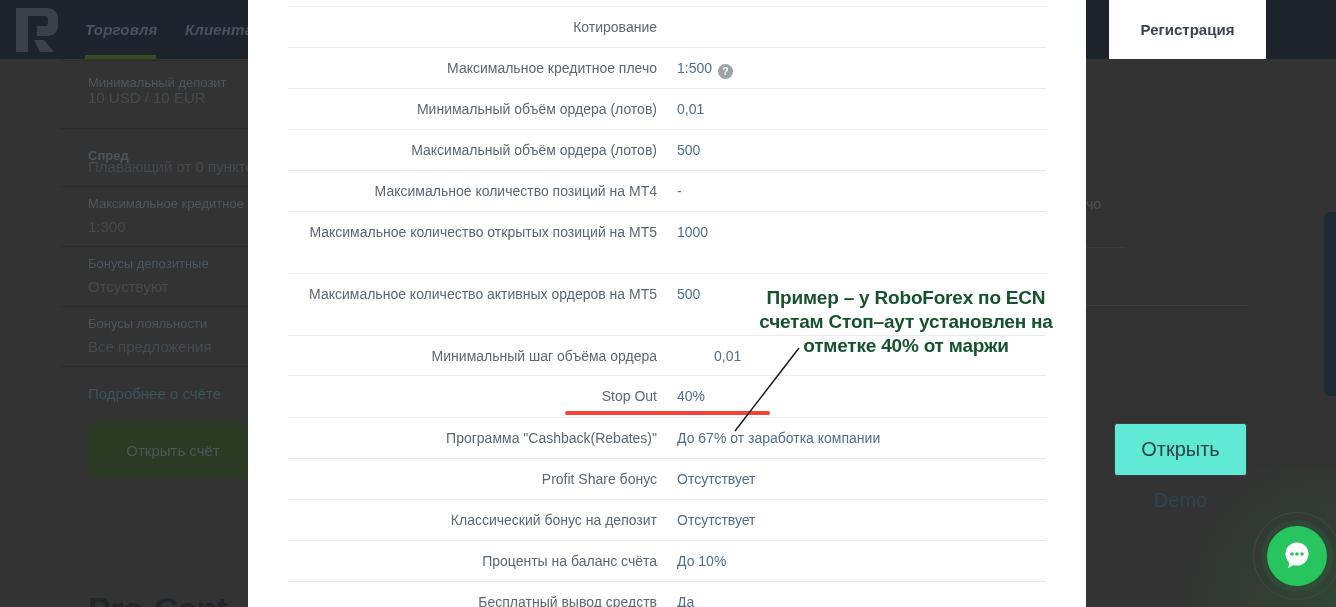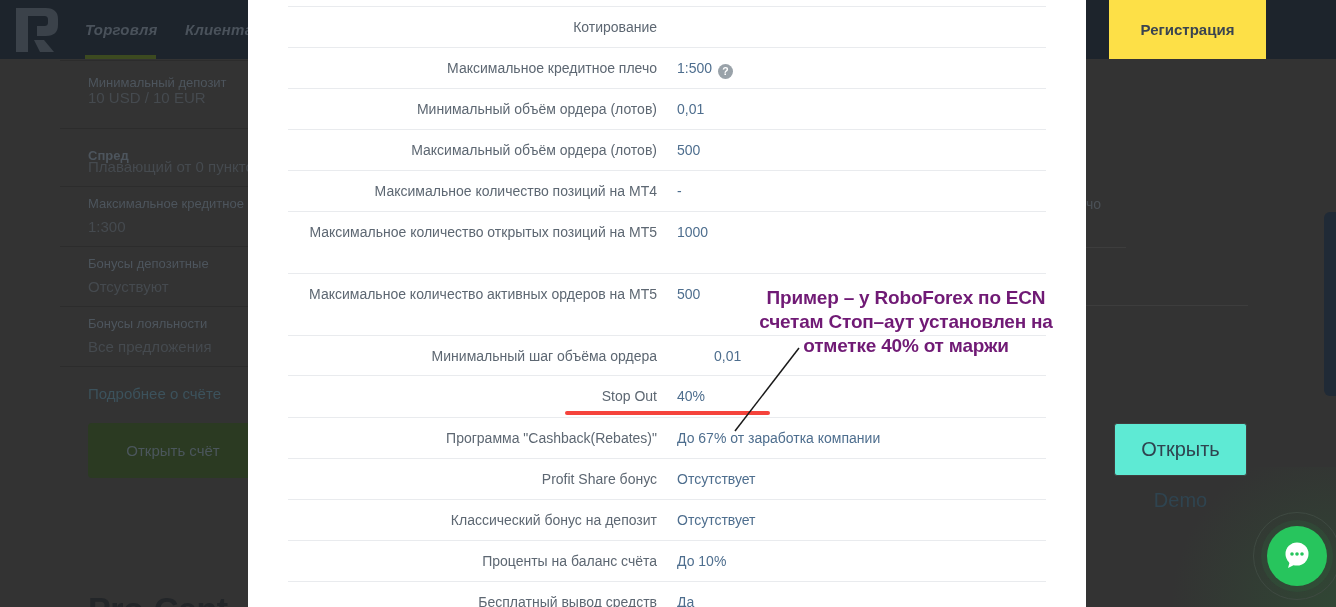--- a/index.html
+++ b/index.html
@@ -6,21 +6,21 @@
   html,body { width:1336px; height:607px; overflow:hidden; background:#333333;
               font-family:"Liberation Sans", sans-serif; }
   .abs { position:absolute; }
 
   
   #bg { position:absolute; inset:0; z-index:0; }
   .topbar { position:absolute; top:0; left:0; width:1336px; height:59px; background:#1d242c; }
   .nav-item { position:absolute; top:0; height:59px; line-height:59px; font-size:15px;
               font-weight:bold; color:#4a525b; letter-spacing:.2px;font-style:italic; }
   .nav-underline { position:absolute; top:55px; height:4px; background:#3c4a20; }
-  .reg-btn { position:absolute; top:0; left:1109px; width:157px; height:59px; background:#fde047;
+  .reg-btn { position:absolute; top:0; left:1109px; width:157px; height:59px; background:#ffffff;
              color:#3a4450; font-size:15px; font-weight:bold; text-align:center; line-height:59px; }
   .sb-divider { position:absolute; left:60px; width:200px; height:1px; background:#2c2c2c; }
   .sb-label { position:absolute; left:88px; font-size:13px; color:#4d555d; white-space:nowrap; }
   .sb-value { position:absolute; left:88px; font-size:15px; color:#454a4f; white-space:nowrap; }
   .sb-link  { position:absolute; left:88px; font-size:15px; color:#3c525c; white-space:nowrap; }
   .sb-btn { position:absolute; left:88px; top:423px; width:170px; height:55px; background:#2b3a22;
             border-radius:4px; color:#4b565c; font-size:15px; text-align:center; line-height:55px; }
   .section-heading { position:absolute; left:88px; top:590px; font-size:34px; font-weight:bold;
                      color:#232629; letter-spacing:-.5px; }
   .bg-fragment { position:absolute; left:1086px; top:196px; font-size:14px; color:#4b5157; }
@@ -44,21 +44,21 @@
   .tlabel { width:369px; text-align:right; color:#5d6772; }
   .tvalue { margin-left:20px; color:#4e6e8e; }
   .help-badge { display:inline-block; width:15px; height:15px; margin-left:6px; border-radius:50%;
                 background:#99a2a9; color:#ffffff; font-size:10.5px; font-weight:bold;
                 text-align:center; line-height:15px; vertical-align:-2px; }
   .red-underline { position:absolute; left:317px; top:411px; width:205px; height:4px;
                    background:#f5433c; border-radius:2px; z-index:3; }
   #pointer-svg { position:absolute; left:0; top:0; width:838px; height:607px; z-index:4;
                  pointer-events:none; }
   .annotation { position:absolute; left:495px; top:286px; width:326px; text-align:center;
-                font-size:19px; line-height:24px; font-weight:bold; color:#701a75; z-index:5;
+                font-size:19px; line-height:24px; font-weight:bold; color:#14532d; z-index:5;
                 letter-spacing:-.2px; }
 
   
   .chat-ring { position:absolute; left:1253px; top:512px; width:88px; height:88px; border-radius:50%;
                border:1px solid #3f4a42; z-index:20; }
   .chat-btn { position:absolute; left:1267px; top:526px; width:60px; height:60px; border-radius:50%;
               background:#27c55d; z-index:21; display:flex; align-items:center; justify-content:center;
               box-shadow:0 0 0 6px rgba(39,197,93,0.08); }
 </style>
 </head>

